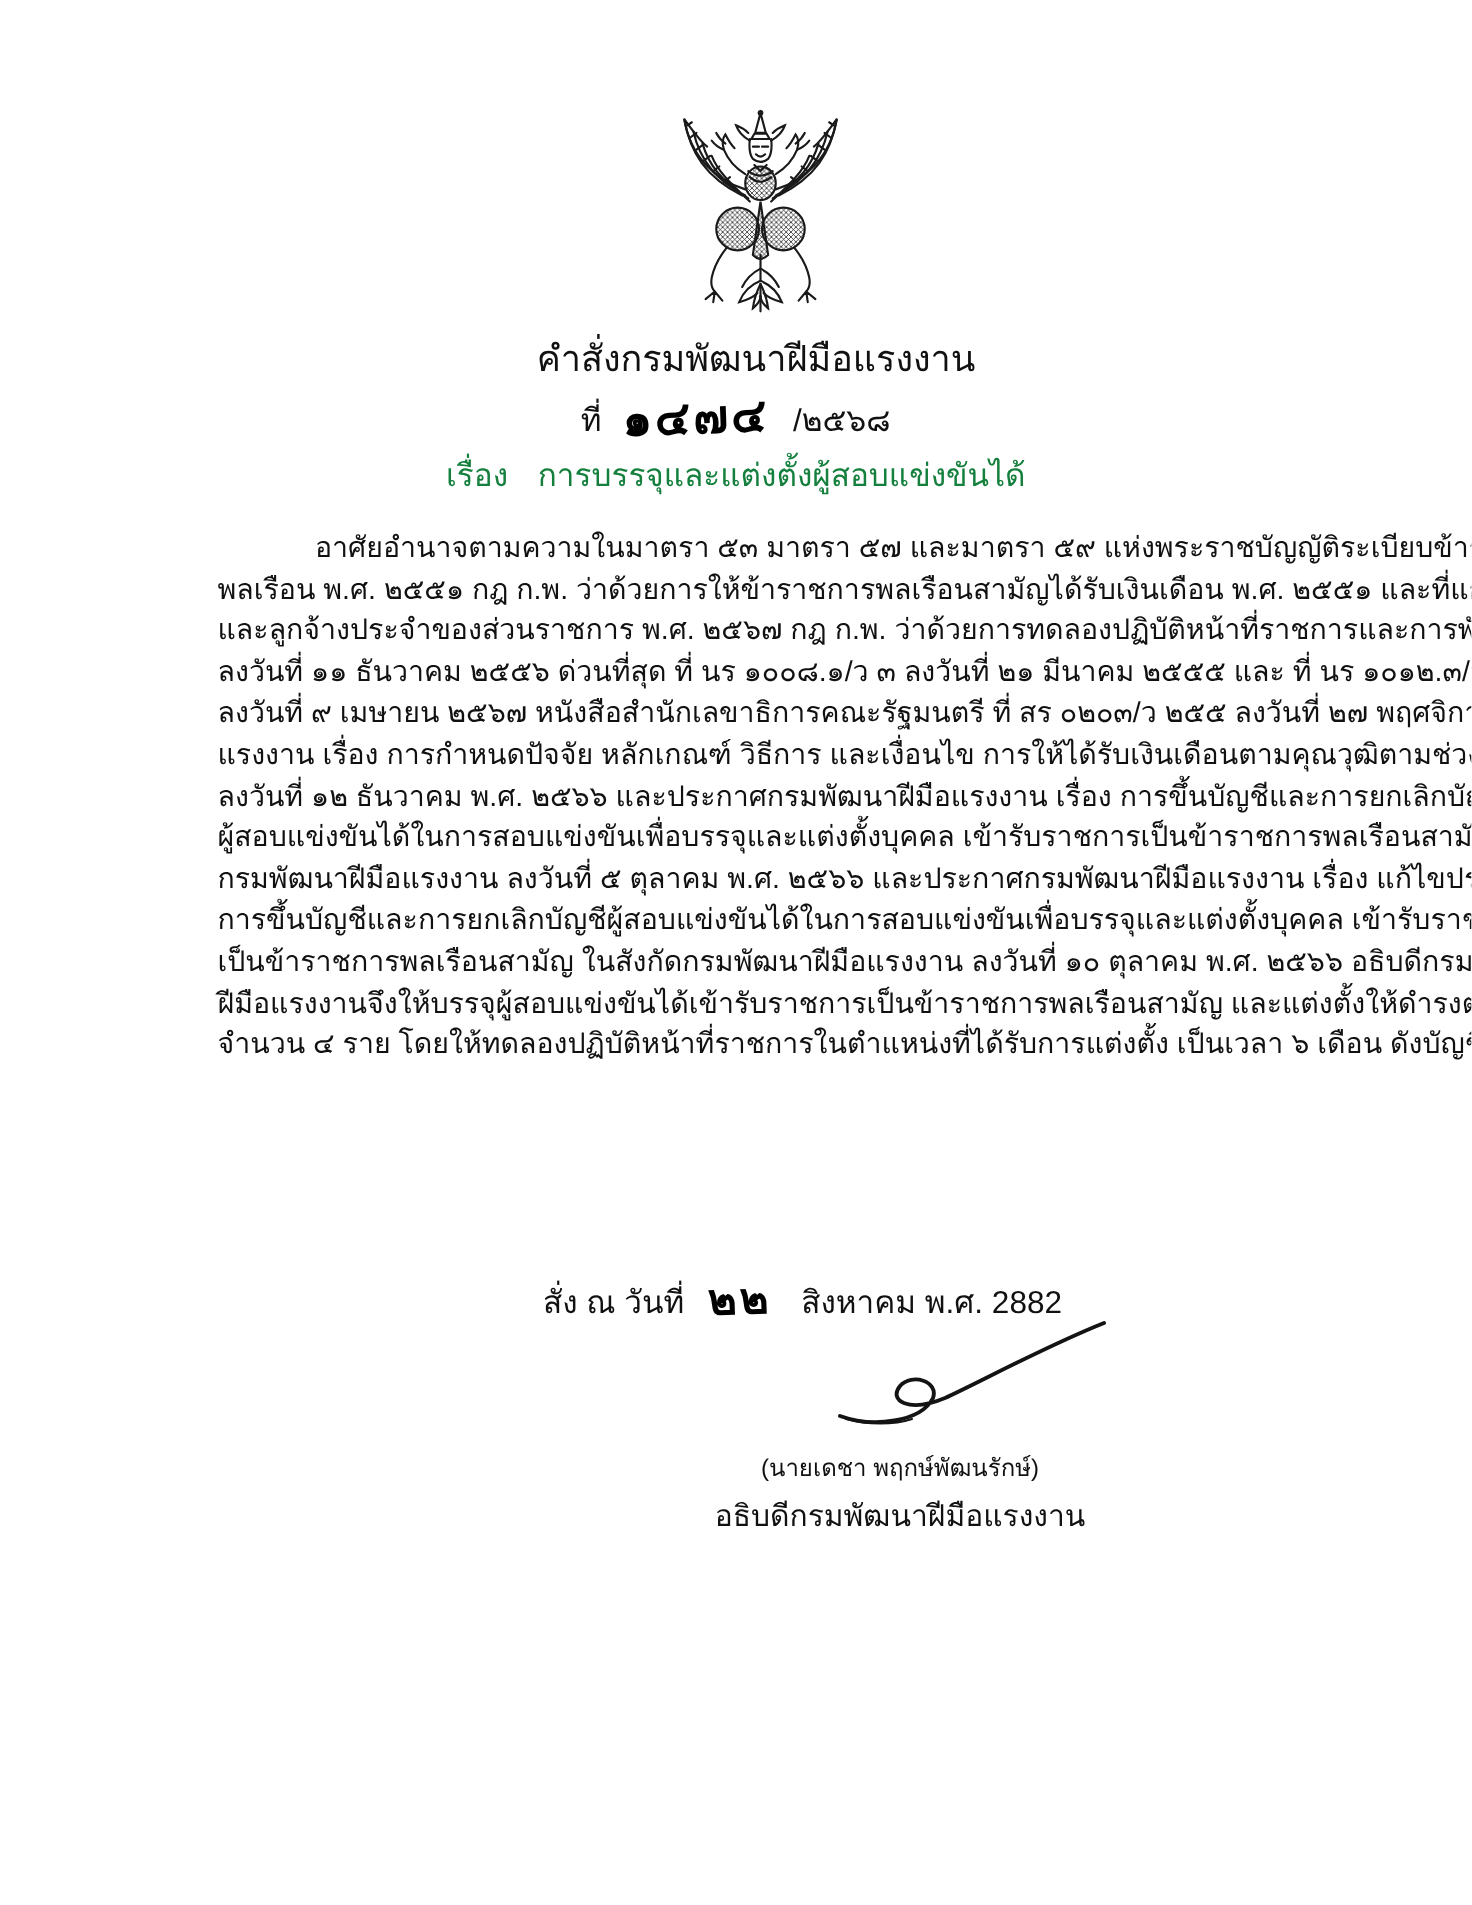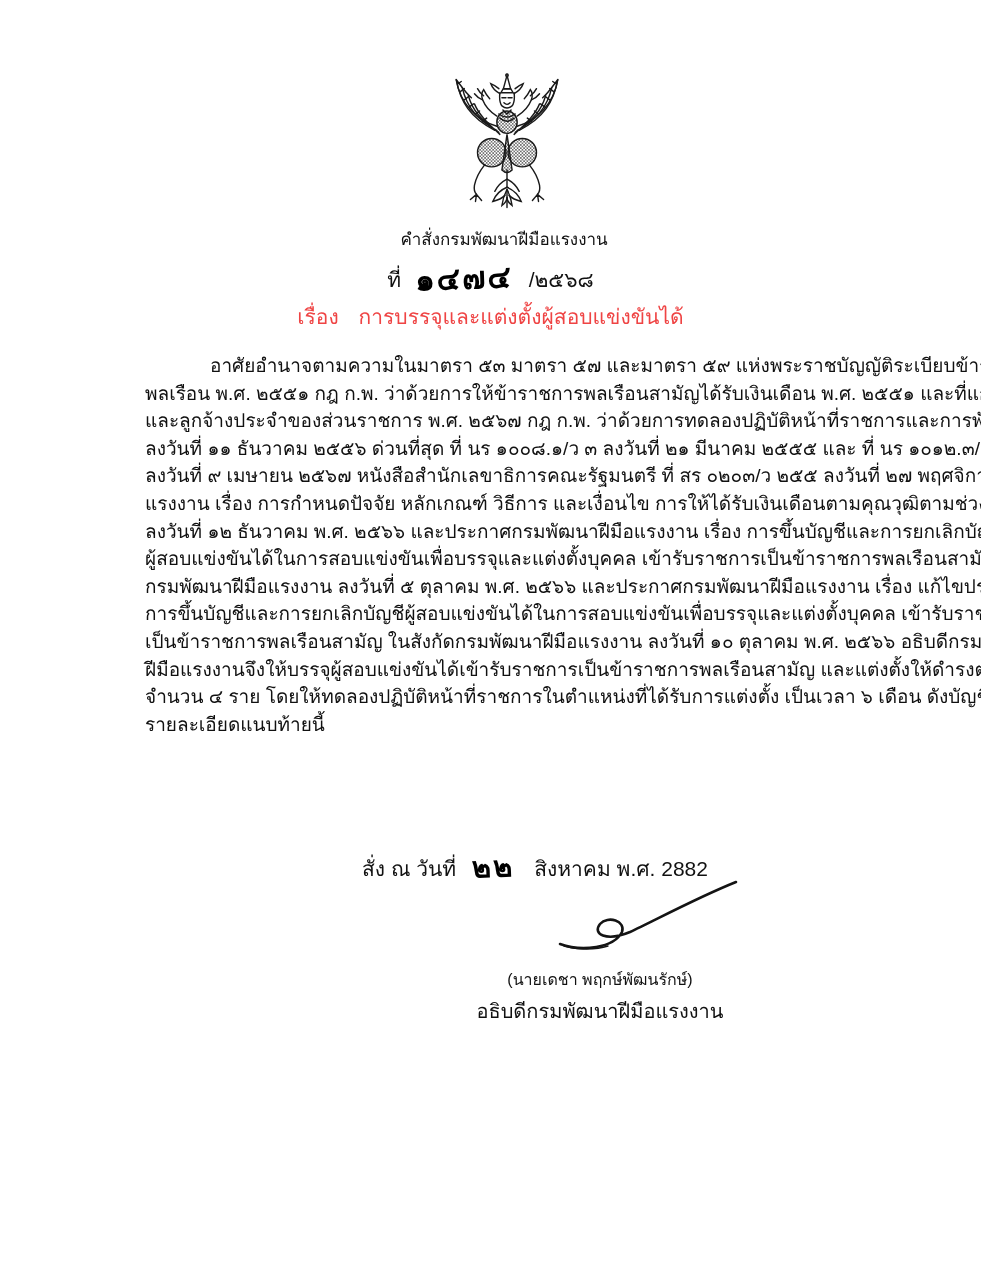--- a/index.html
+++ b/index.html
@@ -24,36 +24,36 @@
     height: 138px;
   }
   .title-block {
     position: absolute;
     left: 0;
     top: 225px;
     width: 981px;
     text-align: center;
   }
   .title-line {
-    font-size: 17px;
+    font-size: 24px;
     line-height: 30px;
     color: #111;
     margin-left: 27px;
   }
   .number-line {
     font-size: 21px;
     line-height: 40px;
     margin-top: 2px;
     color: #111;
   }
   .subject-line {
     font-size: 21px;
     line-height: 30px;
     margin-top: 2px;
-    color: #ef4444;
+    color: #15803d;
   }
   .handwritten {
     display: inline-block;
     font-weight: bold;
     font-size: 31px;
     letter-spacing: 2px;
     transform: rotate(-2deg);
     margin: 0 10px 0 8px;
     position: relative;
     top: 2px;
@@ -205,21 +205,20 @@
     <div class="bline">ลงวันที่ ๑๑ ธันวาคม ๒๕๕๖ ด่วนที่สุด ที่ นร ๑๐๐๘.๑/ว ๓ ลงวันที่ ๒๑ มีนาคม ๒๕๕๕ และ ที่ นร ๑๐๑๒.๓/ว ๙</div>
     <div class="bline">ลงวันที่ ๙ เมษายน ๒๕๖๗ หนังสือสำนักเลขาธิการคณะรัฐมนตรี ที่ สร ๐๒๐๓/ว ๒๕๕ ลงวันที่ ๒๗ พฤศจิกายน</div>
     <div class="bline">แรงงาน เรื่อง การกำหนดปัจจัย หลักเกณฑ์ วิธีการ และเงื่อนไข การให้ได้รับเงินเดือนตามคุณวุฒิตามช่วงเงินเดือน</div>
     <div class="bline">ลงวันที่ ๑๒ ธันวาคม พ.ศ. ๒๕๖๖ และประกาศกรมพัฒนาฝีมือแรงงาน เรื่อง การขึ้นบัญชีและการยกเลิกบัญชี</div>
     <div class="bline">ผู้สอบแข่งขันได้ในการสอบแข่งขันเพื่อบรรจุและแต่งตั้งบุคคล เข้ารับราชการเป็นข้าราชการพลเรือนสามัญ ในสังกัด</div>
     <div class="bline">กรมพัฒนาฝีมือแรงงาน ลงวันที่ ๕ ตุลาคม พ.ศ. ๒๕๖๖ และประกาศกรมพัฒนาฝีมือแรงงาน เรื่อง แก้ไขประกาศ</div>
     <div class="bline">การขึ้นบัญชีและการยกเลิกบัญชีผู้สอบแข่งขันได้ในการสอบแข่งขันเพื่อบรรจุและแต่งตั้งบุคคล เข้ารับราชการ</div>
     <div class="bline">เป็นข้าราชการพลเรือนสามัญ ในสังกัดกรมพัฒนาฝีมือแรงงาน ลงวันที่ ๑๐ ตุลาคม พ.ศ. ๒๕๖๖ อธิบดีกรมพัฒนา</div>
     <div class="bline">ฝีมือแรงงานจึงให้บรรจุผู้สอบแข่งขันได้เข้ารับราชการเป็นข้าราชการพลเรือนสามัญ และแต่งตั้งให้ดำรงตำแหน่ง</div>
     <div class="bline">จำนวน ๔ ราย โดยให้ทดลองปฏิบัติหน้าที่ราชการในตำแหน่งที่ได้รับการแต่งตั้ง เป็นเวลา ๖ เดือน ดังบัญชี</div>
-    <div class="bline last">รายละเอียดแนบท้ายนี้</div>
   </div>
 
   <div class="date-line">
     <span>สั่ง ณ วันที่</span>
     <span class="handwritten">๒๒</span>
     <span>สิงหาคม พ.ศ. 2882</span>
   </div>
 
   <svg class="signature" viewBox="0 0 200 75" fill="none" stroke="#141414" stroke-linecap="round">
     <path d="M12,66 C34,74 66,70 74,54 C78,43 60,37 52,46 C44,56 58,64 82,54 C104,44 148,20 188,4" stroke-width="2.6"></path>

